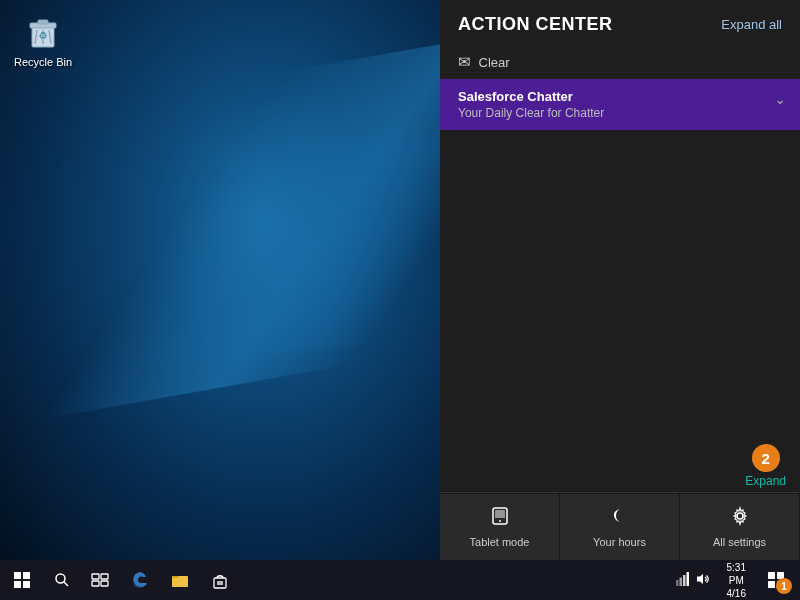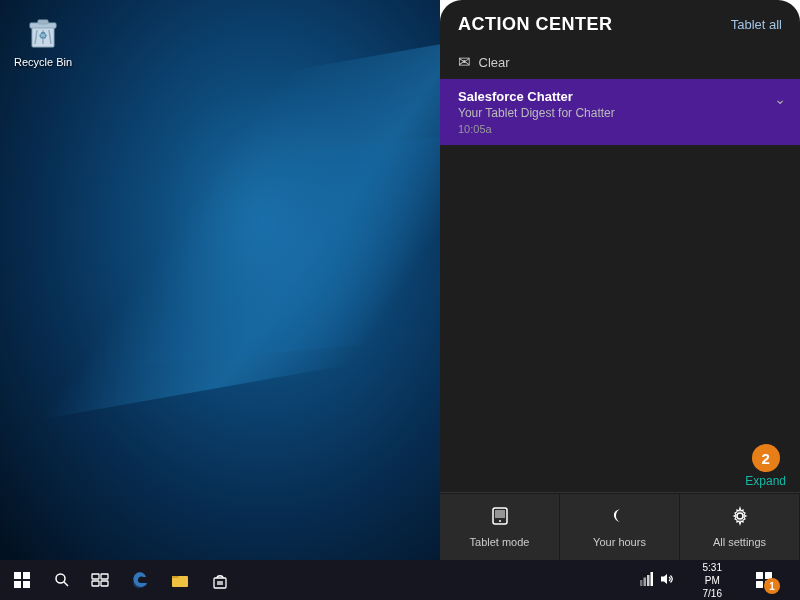--- a/index.html
+++ b/index.html
@@ -83,22 +83,22 @@
       justify-content: center;
       cursor: pointer;
       color: white;
       font-size: 16px;
       flex-shrink: 0;
     }
     #taskbar-right {
       margin-left: auto;
       display: flex;
       align-items: center;
-      gap: 16px;
-      padding-right: 16px;
+      gap: 4px;
+      padding-right: 4px;
     }
     #system-tray {
       display: flex;
       align-items: center;
       gap: 6px;
       color: white;
       font-size: 11px;
       padding: 0 6px;
     }
     .tray-icon {
@@ -144,21 +144,20 @@
     
     #action-center {
       position: absolute;
       top: 0; right: 0;
       width: 360px;
       height: 560px;
       background: #1e1e1e;
       display: flex;
       flex-direction: column;
       z-index: 5;
-      border-radius: 22px;
     }
 
     #ac-header {
       display: flex;
       align-items: center;
       justify-content: space-between;
       padding: 14px 18px 10px 18px;
     }
     #ac-title {
       color: white;
@@ -326,34 +325,33 @@
         <text x="19" y="26" text-anchor="middle" font-size="10" fill="#4488aa">♻</text>
       </svg>
     </div>
     <div id="recycle-bin-label">Recycle Bin</div>
   </div>
 </div>
 
 <div id="action-center">
   <div id="ac-header">
     <span id="ac-title">ACTION CENTER</span>
-    <span id="ac-clear-all">Tablet all</span>
+    <span id="ac-clear-all">Expand all</span>
   </div>
 
   <div id="ac-notifications">
 
     <div class="notification-group-header">
       <span class="mail-icon">✉</span>
       <span>Clear</span>
     </div>
 
     <div class="notification-item">
       <div class="notification-title">Salesforce Chatter</div>
-      <div class="notification-body">Your Tablet Digest for Chatter</div>
-      <div class="notification-time">10:05a</div>
+      <div class="notification-body">Your Daily Clear for Chatter</div>
       <span class="notification-expand">⌄</span>
     </div>
   </div>
 
   <div id="expand-section">
     <div id="expand-badge-btn">
       <div id="expand-number-badge">2</div>
       <span id="expand-label">Expand</span>
     </div>
   </div>
@@ -455,21 +453,21 @@
         <svg width="15" height="14" viewBox="0 0 15 14" fill="white" xmlns="http://www.w3.org/2000/svg">
           <polygon points="1,4.5 1,9.5 4,9.5 7,12 7,2 4,4.5" fill="white"></polygon>
           <path d="M9 5 Q11.5 7 9 9" fill="none" stroke="white" stroke-width="1.2"></path>
           <path d="M10.5 3.5 Q14 7 10.5 10.5" fill="none" stroke="white" stroke-width="1.2"></path>
         </svg>
       </span>
     </div>
     <div id="clock">
       <span>5:31</span>
       <span>PM</span>
-      <span>7/16</span>
+      <span>4/16</span>
     </div>
     <div id="notification-badge-wrapper">
       <svg width="16" height="16" viewBox="0 0 16 16" fill="white" xmlns="http://www.w3.org/2000/svg">
         <rect x="0" y="0" width="7" height="7" rx="0.5" fill="white"></rect>
         <rect x="9" y="0" width="7" height="7" rx="0.5" fill="white"></rect>
         <rect x="0" y="9" width="7" height="7" rx="0.5" fill="white"></rect>
         <rect x="9" y="9" width="7" height="7" rx="0.5" fill="white"></rect>
       </svg>
       <div id="notification-badge">1</div>
     </div>

